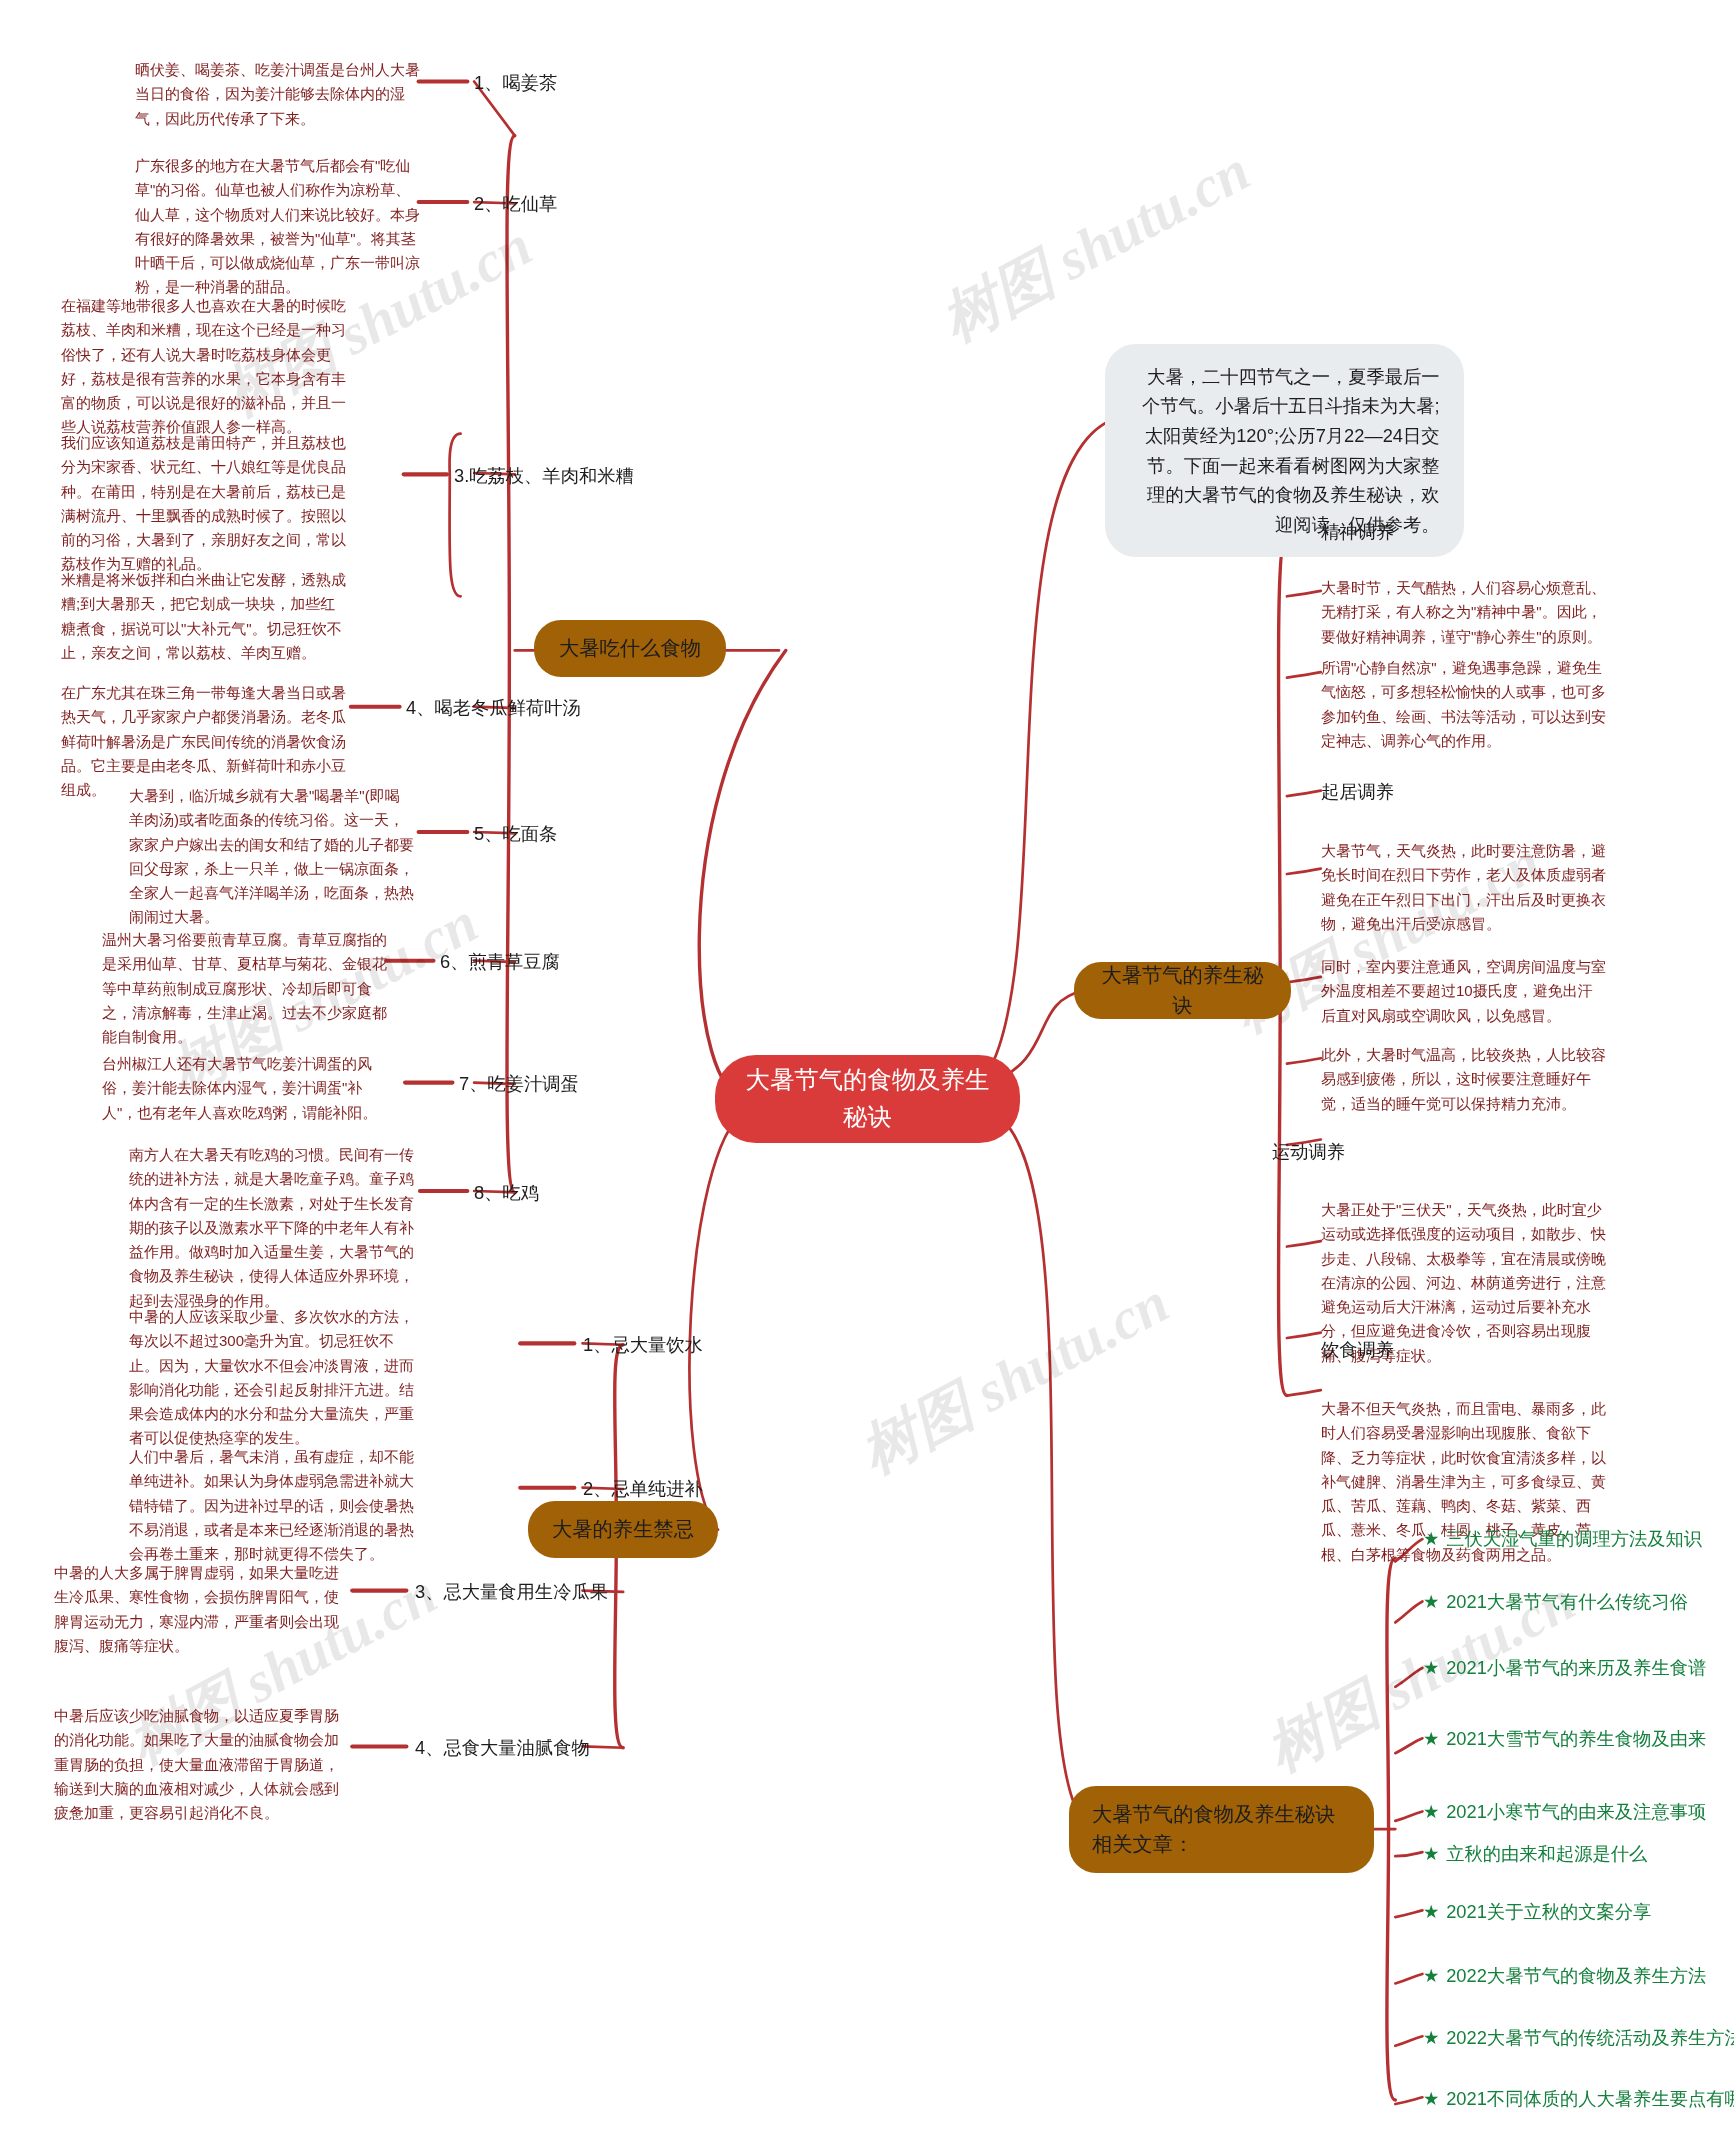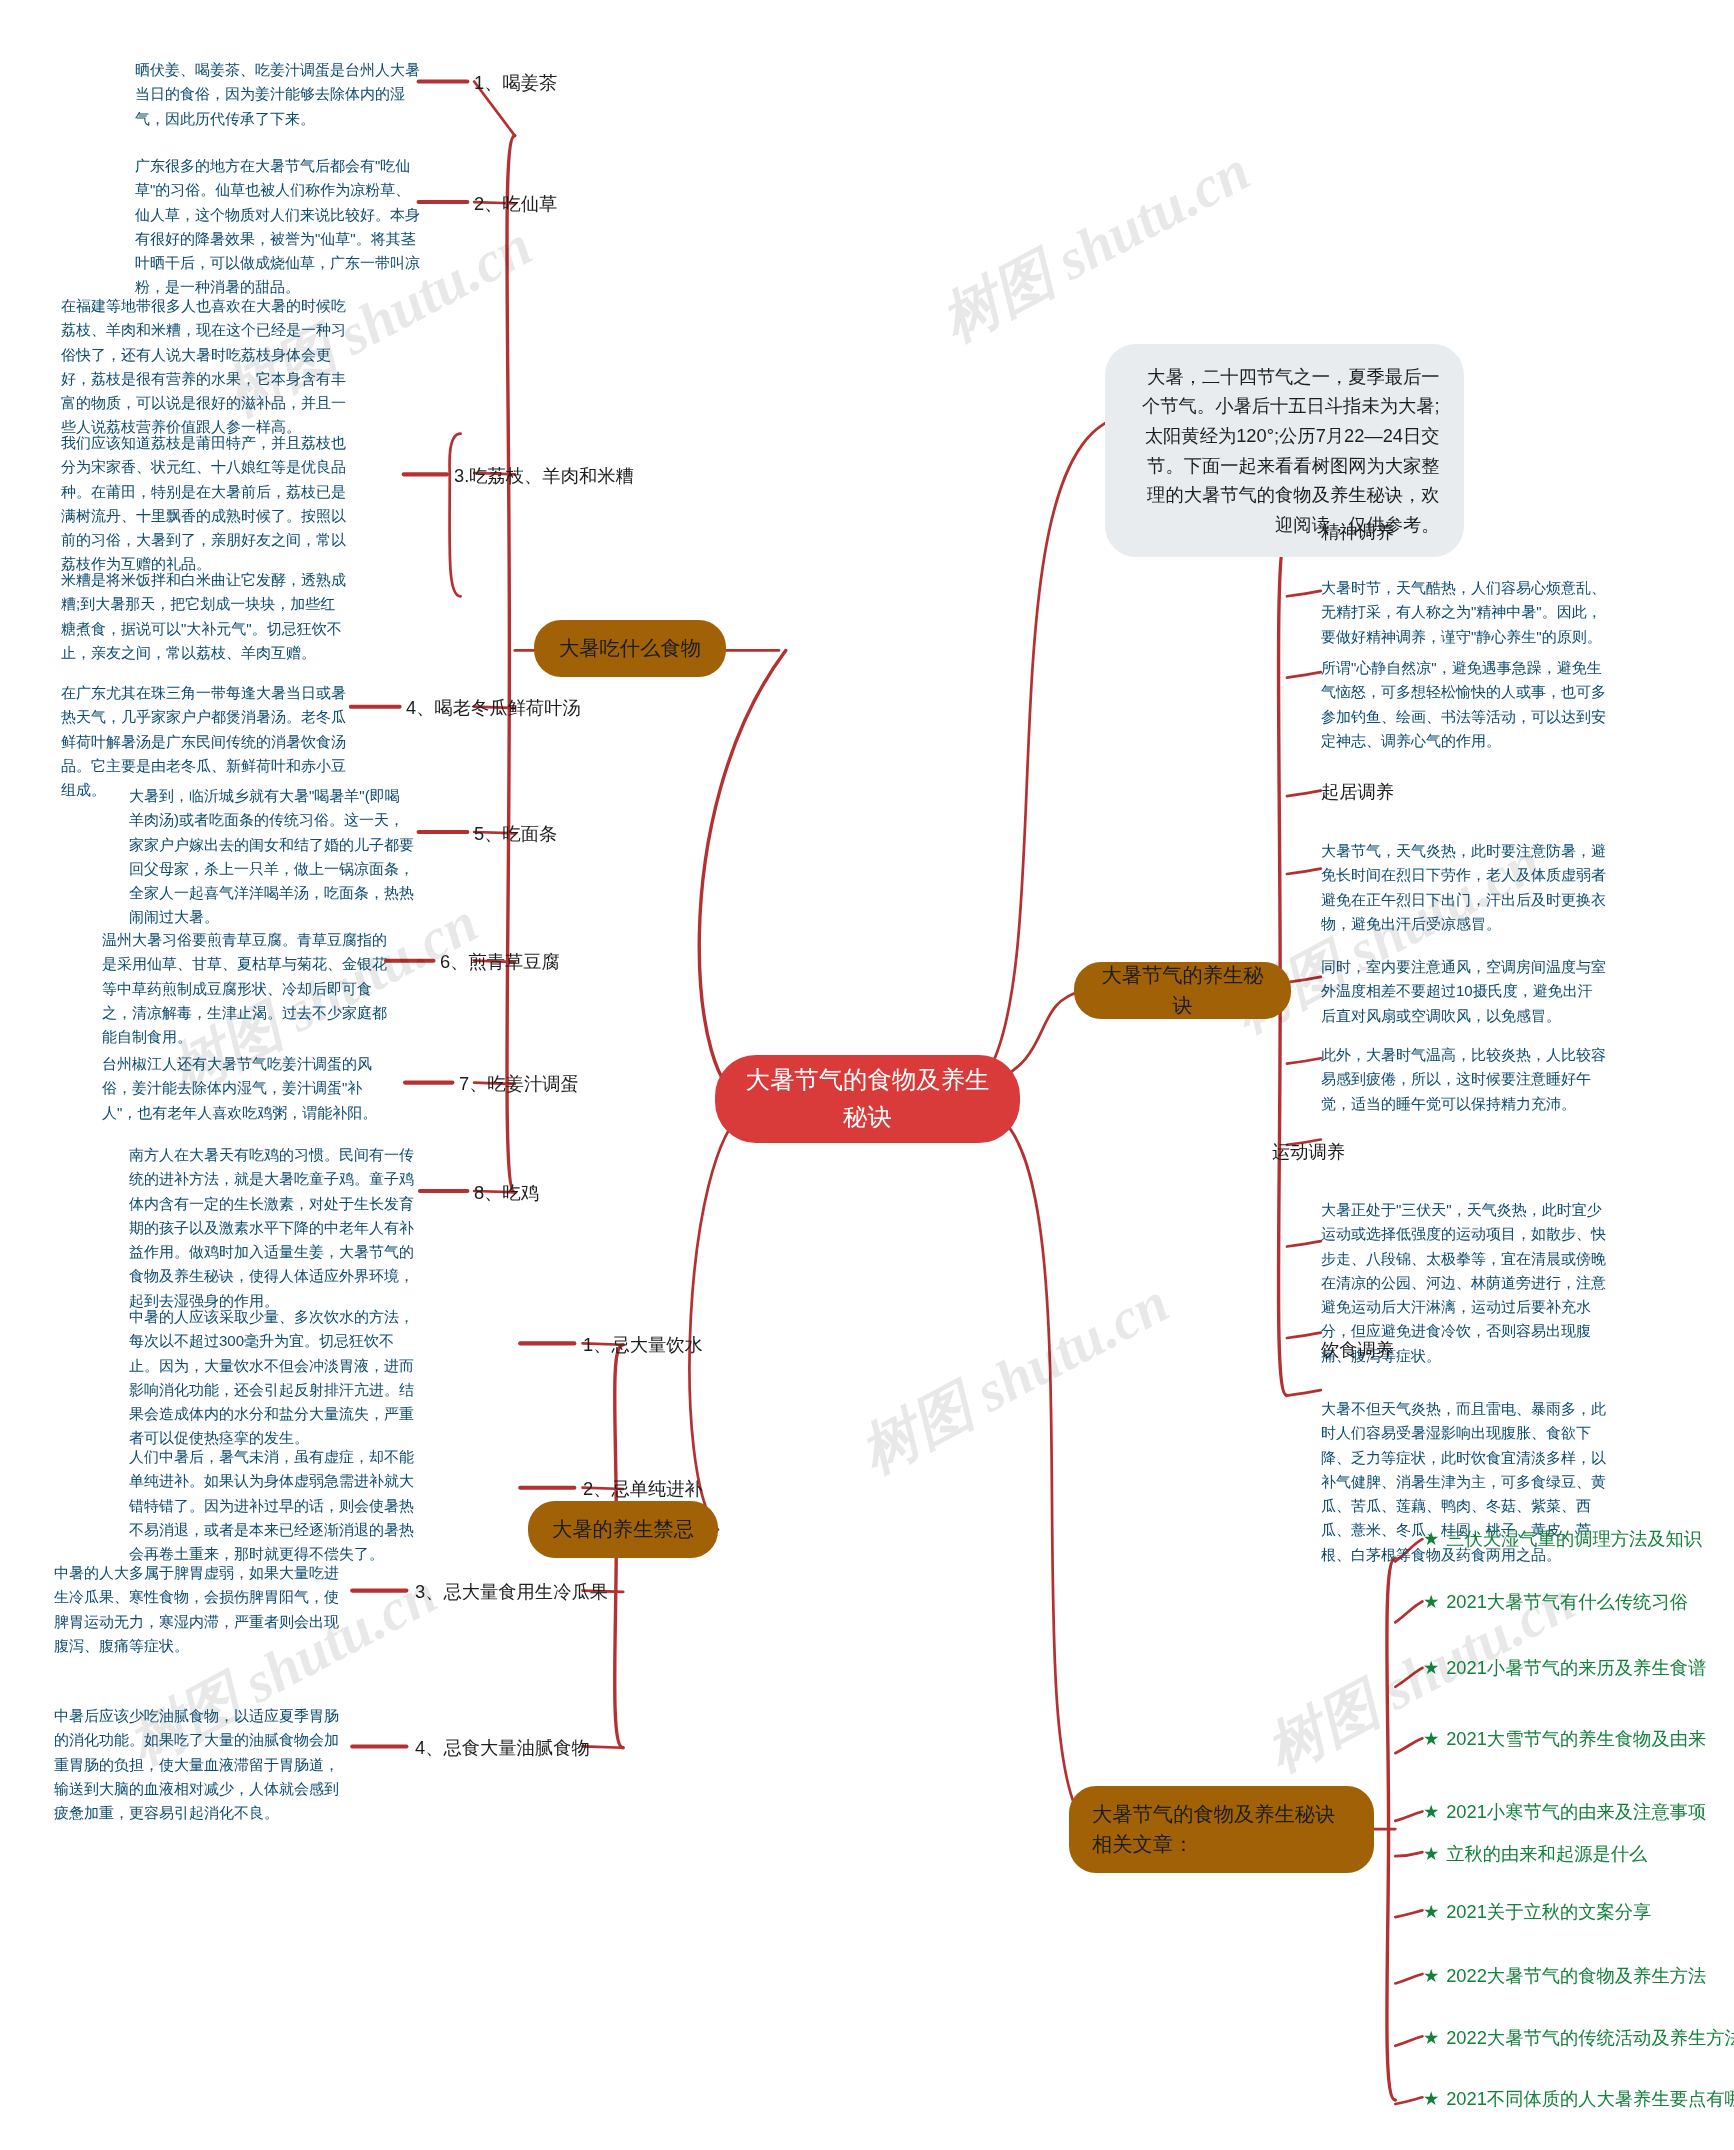--- a/index.html
+++ b/index.html
@@ -76,21 +76,21 @@
     position:absolute;
     font-size:18.3px;
     line-height:1.5;
     color:#1d1d1d;
     white-space:nowrap;
   }
   .para{
     position:absolute;
     font-size:15px;
     line-height:1.62;
-    color:#0c4a6e;
+    color:#7f1d1d;
     text-align:left;
     box-sizing:border-box;
   }
   .alink{
     position:absolute;
     font-size:18.3px;
     line-height:1.5;
     color:#15803d;
     white-space:nowrap;
   }

